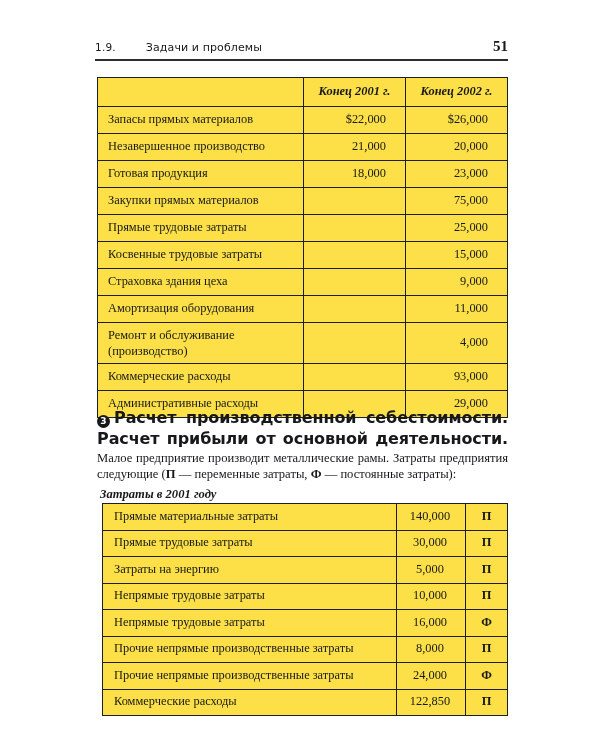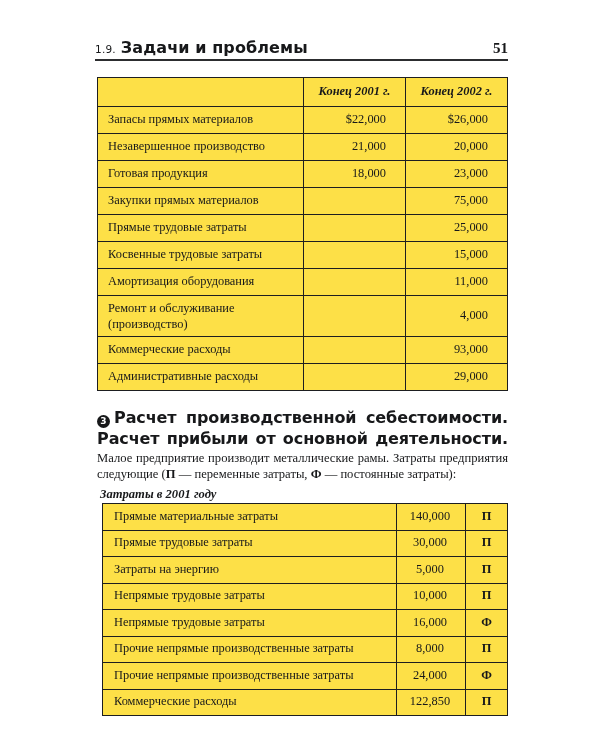--- a/index.html
+++ b/index.html
@@ -30,32 +30,33 @@
     top: 38px;
     width: 413px;
     height: 20px;
     display: flex;
     align-items: baseline;
     justify-content: space-between;
   }
   .runhead-left {
     display: flex;
     align-items: baseline;
-    gap: 5px;
+    gap: 15px;
     font-family: "DejaVu Sans", "Liberation Sans", sans-serif;
   }
   .runhead-num {
     font-size: 10.5px;
     font-weight: 400;
     letter-spacing: .2px;
   }
   .runhead-title {
-    font-size: 16px;
-    font-weight: 700;
+    font-size: 11px;
+    font-weight: 400;
     letter-spacing: .1px;
+    margin-left: 15px;
   }
   .runhead-page {
     font-family: "Liberation Serif", serif;
     font-size: 15px;
     font-weight: 700;
   }
   .runhead-rule {
     position: absolute;
     left: 95px;
     top: 59px;
@@ -235,20 +236,25 @@
         <td class="label">Прямые трудовые затраты</td>
         <td class="num"></td>
         <td class="num">25,000</td>
       </tr>
       <tr class="r">
         <td class="label">Косвенные трудовые затраты</td>
         <td class="num"></td>
         <td class="num">15,000</td>
       </tr>
       <tr class="r">
+        <td class="label">Страховка здания цеха</td>
+        <td class="num"></td>
+        <td class="num">9,000</td>
+      </tr>
+      <tr class="r">
         <td class="label">Амортизация оборудования</td>
         <td class="num"></td>
         <td class="num">11,000</td>
       </tr>
 
       <tr class="tall">
         <td class="label twoline">
           <span>Ремонт и обслуживание</span><br>
           <span>(производство)</span>
         </td>

